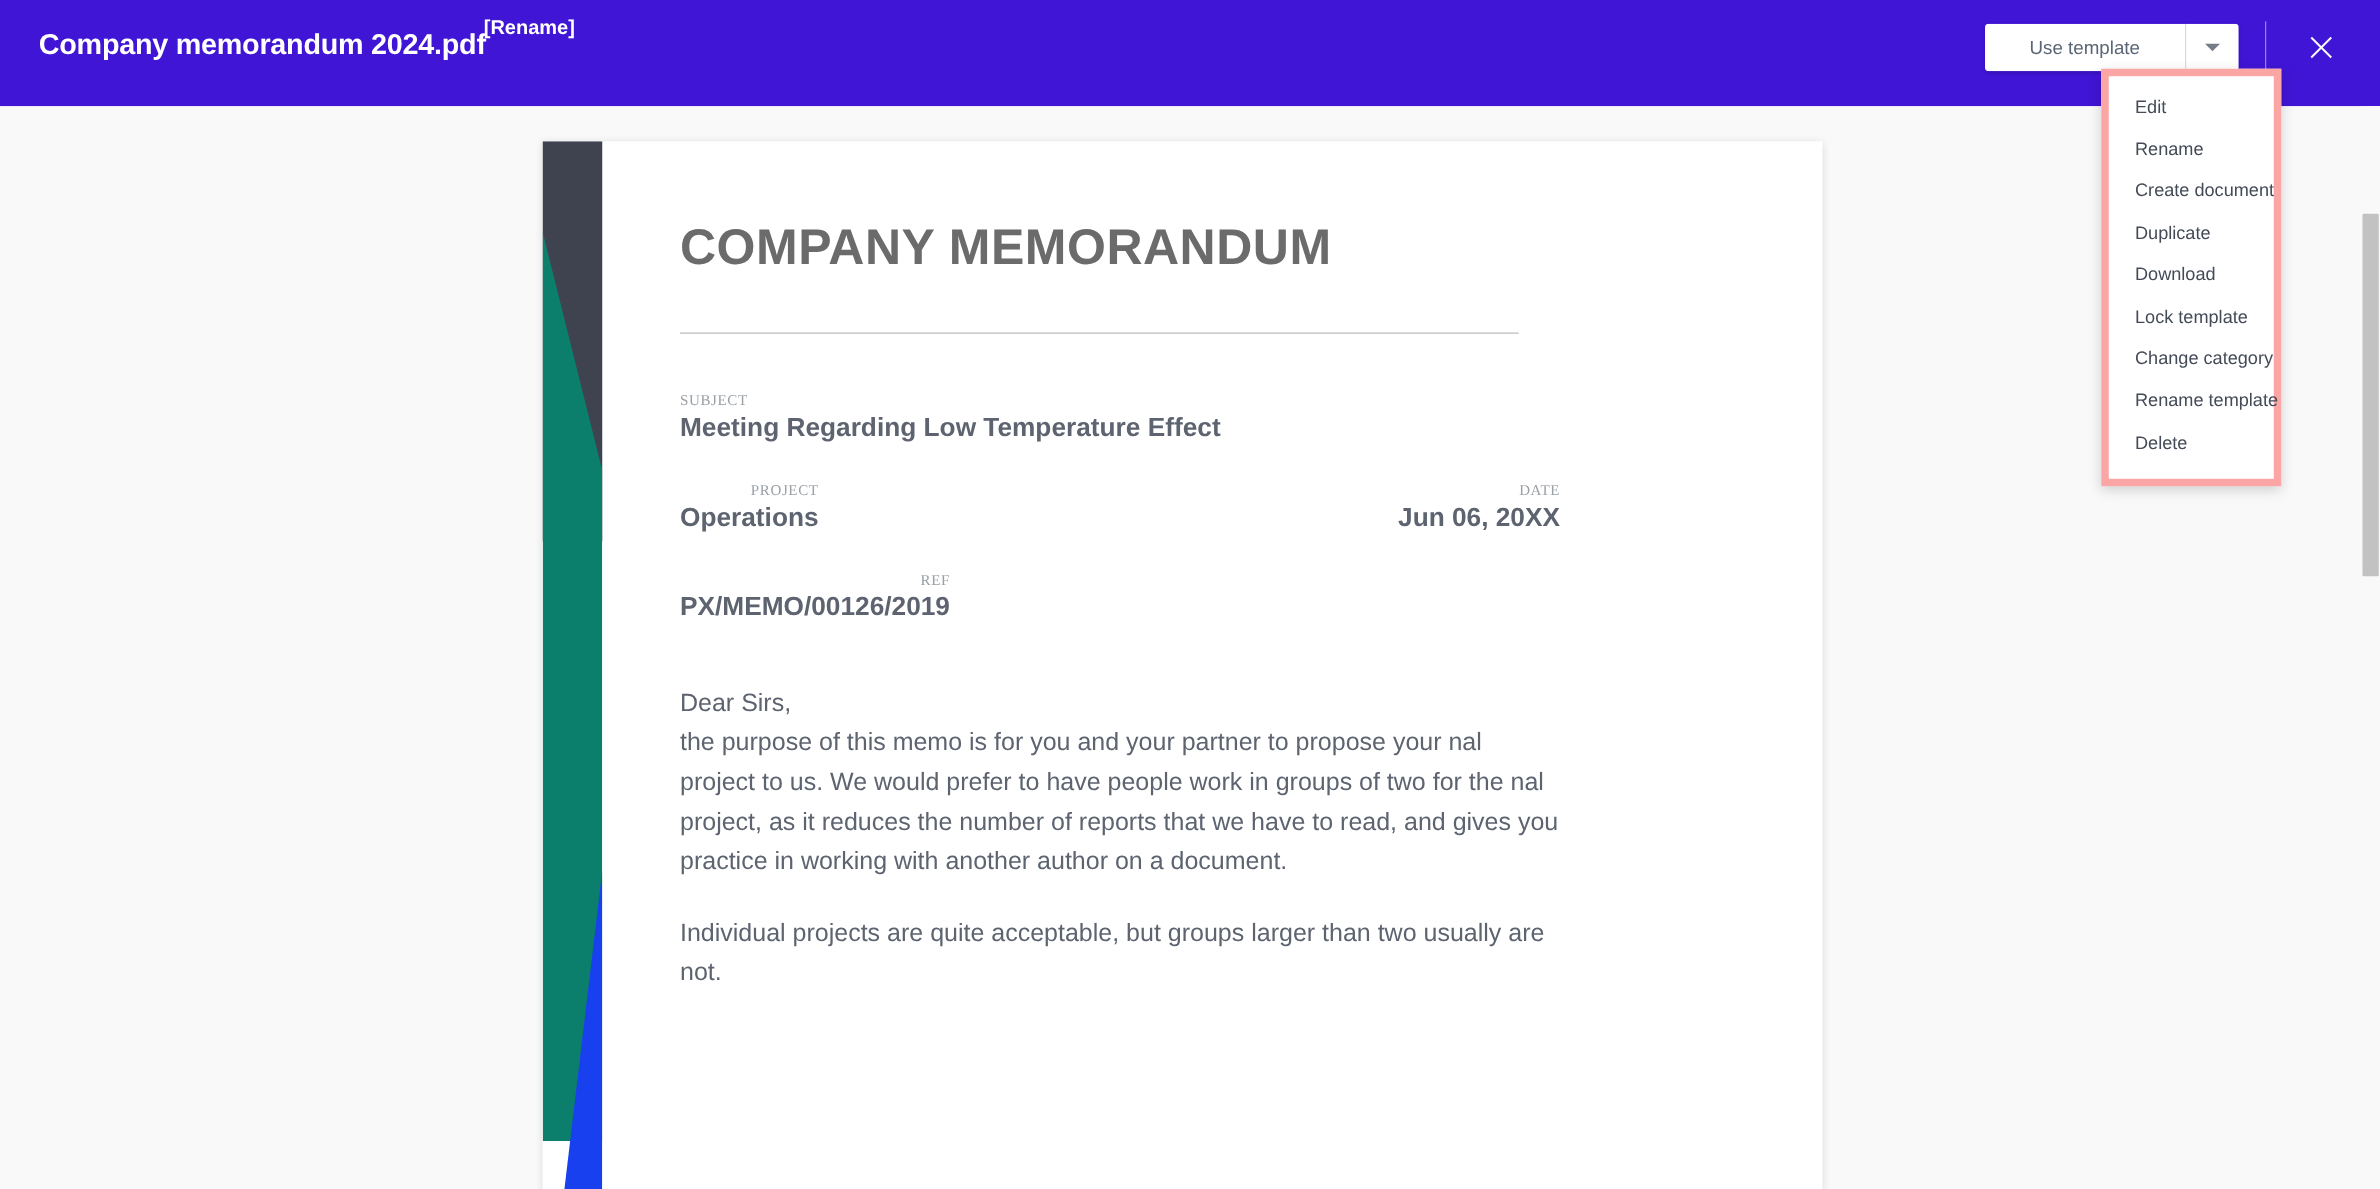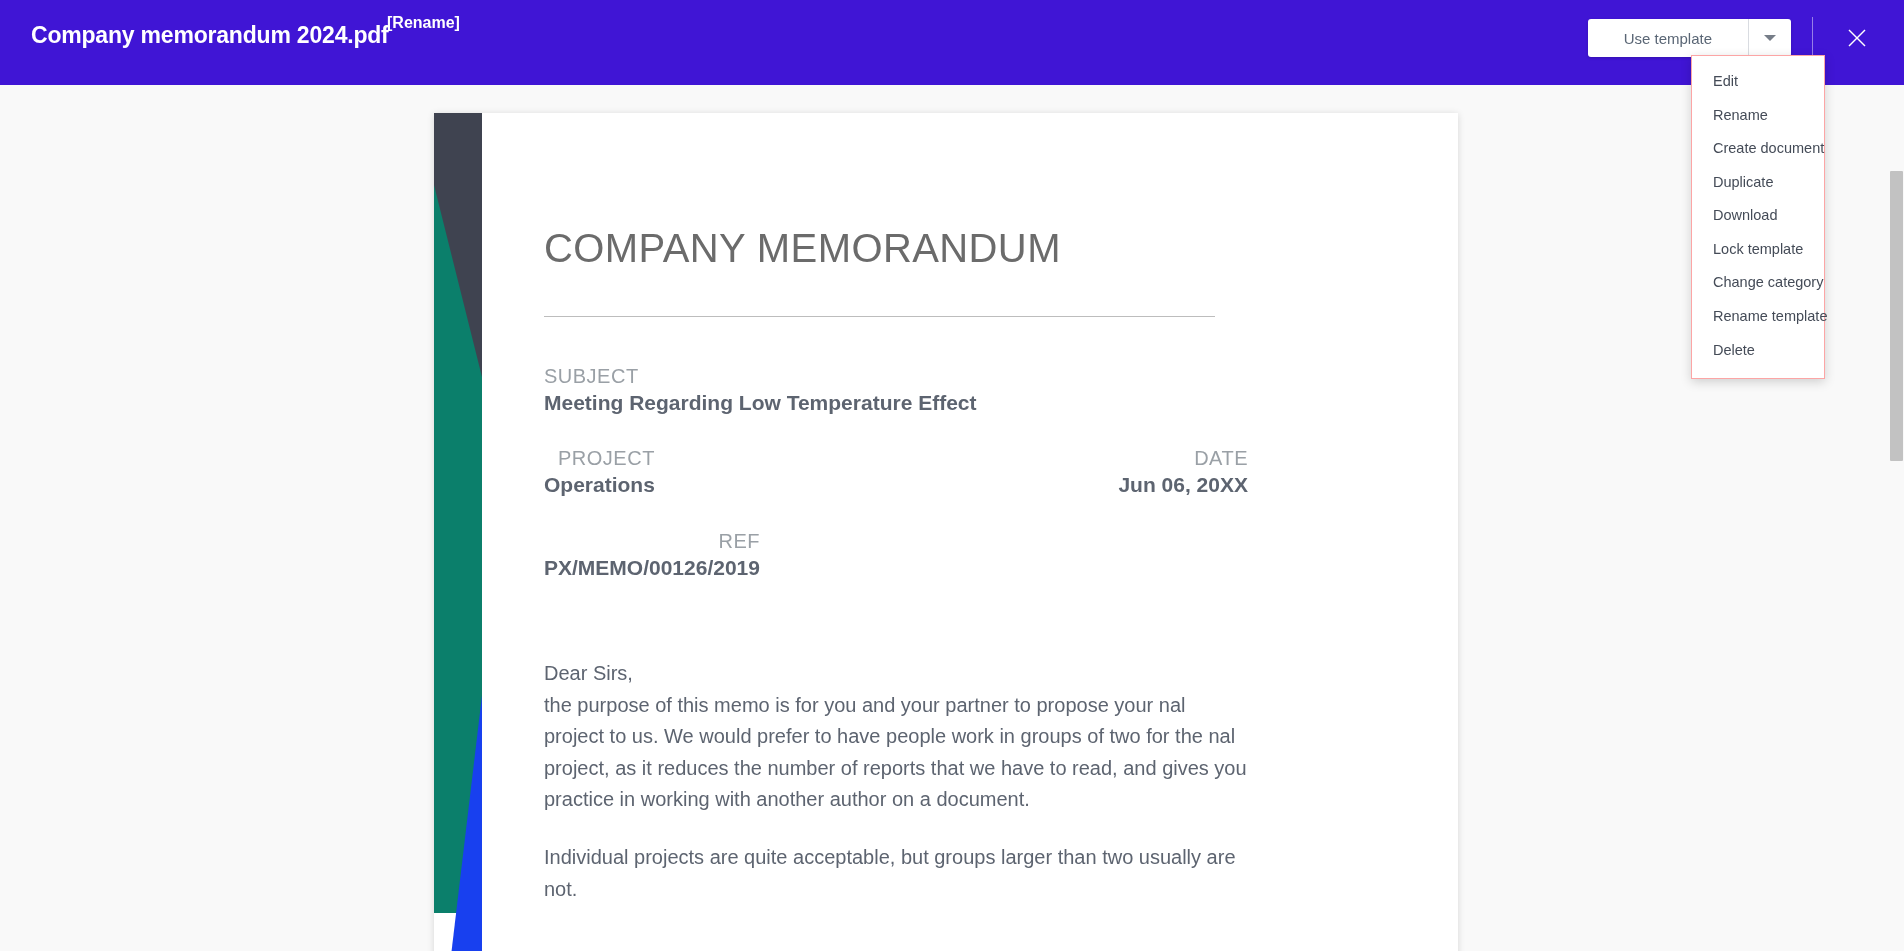--- a/index.html
+++ b/index.html
@@ -106,21 +106,21 @@
   }
   #close-button svg { display: block; }
 
   
   #template-menu {
     position: absolute;
     top: 55px;
     right: 79px;
     width: 132px;
     background: #ffffff;
-    border: 1px solid #fca5a5;
+    border: 6px solid #fca5a5;
     box-shadow: 0 3px 10px rgba(0,0,0,0.17);
     padding: 9px 0 11px 0;
     z-index: 40;
   }
   .menu-item {
     padding: 7px 0 7px 21px;
     font-size: 14.5px;
     color: #444b57;
     line-height: 1.35;
     cursor: pointer;
@@ -179,61 +179,62 @@
 
   
   #doc-body {
     position: absolute;
     left: 110px;
     top: 0;
     width: 790px;
   }
   #memo-title {
     margin: 0;
-    padding-top: 113px;
+    padding-top: 63px;
     font-size: 40px;
-    font-weight: normal;
+    font-weight: bold;
     color: #6b6b6b;
     letter-spacing: 0.4px;
     line-height: 1.1;
     font-stretch: condensed;
   }
   #title-rule {
     margin-top: 46px;
     width: 671px;
     height: 1px;
     background: #bdbdbd;
   }
 
   .field-label {
-    font-size: 20px;
+    font-size: 12px;
     color: #9aa0a6;
     letter-spacing: 0.5px;
     line-height: 1.3;
+    font-family: Liberation Serif, serif;
   }
   .field-value {
     font-size: 21px;
     color: #5d6470;
     font-weight: bold;
     line-height: 1.35;
   }
 
   #subject-block { margin-top: 46px; }
 
   .two-col-row {
     display: flex;
     justify-content: space-between;
     margin-top: 28px;
     width: 704px;
   }
   .col-left  { text-align: right; }
   .col-right { text-align: right; }
 
   #memo-paragraphs {
-    margin-top: 76px;
+    margin-top: 47px;
     width: 705px;
     font-size: 20px;
     color: #5d6470;
     line-height: 1.58;
   }
   #memo-paragraphs p { margin: 0 0 26px 0; }
 
   
   #scrollbar-track {
     position: absolute;

